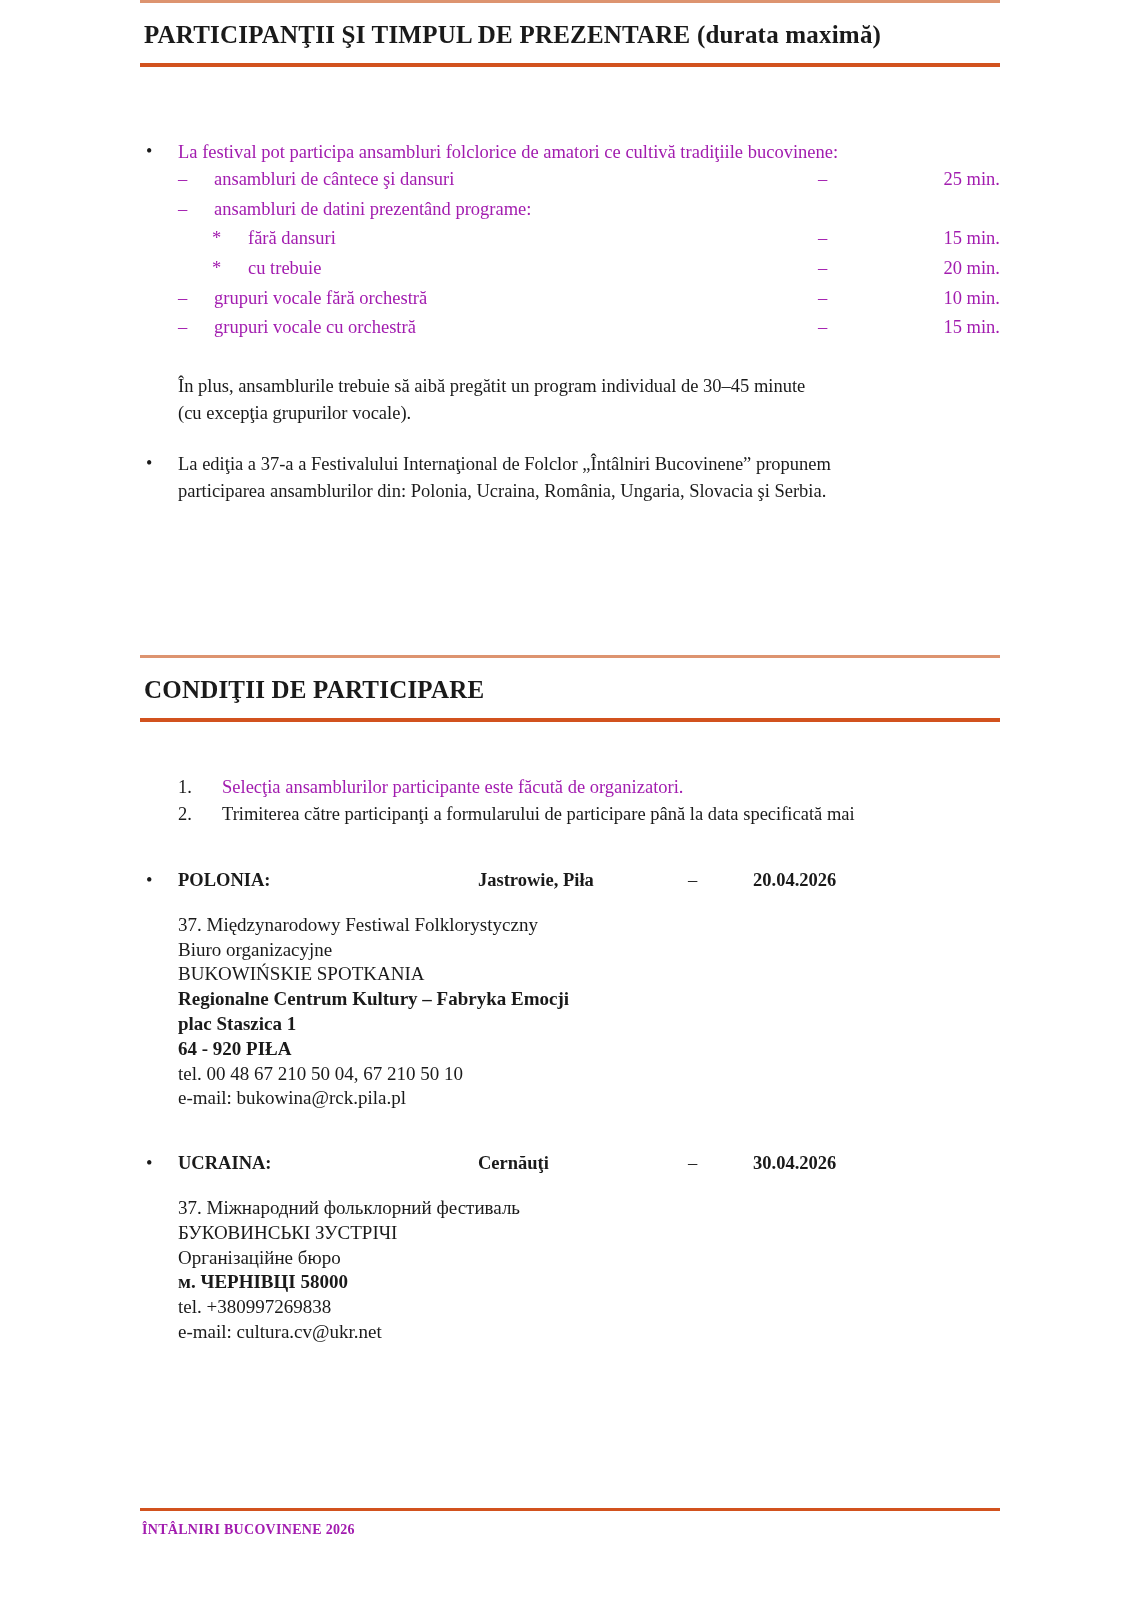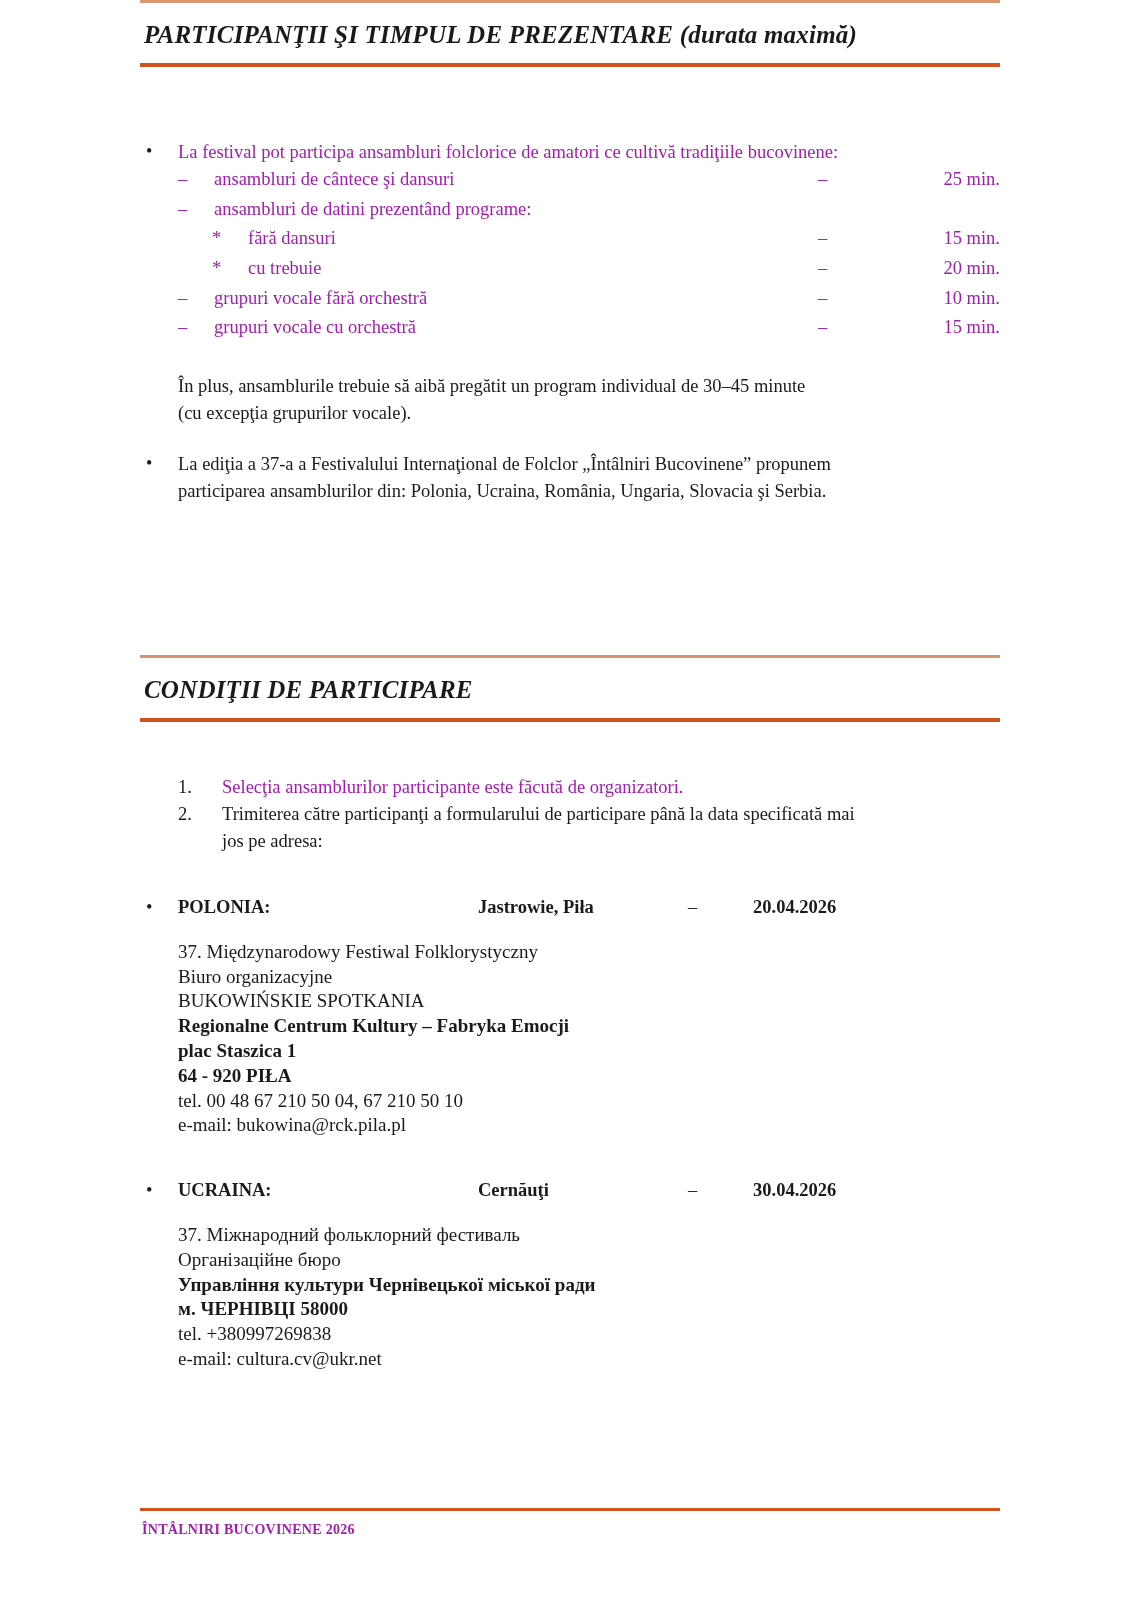--- a/index.html
+++ b/index.html
@@ -38,21 +38,20 @@
     width: 100%;
   }
   .section-title {
     font-family: "Liberation Serif", "DejaVu Serif", serif;
     font-weight: bold;
     font-size: 25px;
     letter-spacing: 0.2px;
     color: #1a1a1a;
     padding: 18px 0 14px 4px;
     white-space: nowrap;
-    font-style: italic;
   }
 
   
   .body-text {
     font-size: 18.5px;
     line-height: 1.42;
     color: #a21caf;
   }
 
   
@@ -295,21 +294,20 @@
 
   <div class="l1-indent">
     <div class="num-row">
       <div class="num-mark">1.</div>
       <div class="num-body body-text">Selecţia ansamblurilor participante este făcută de organizatori.</div>
     </div>
     <div class="num-row">
       <div class="num-mark">2.</div>
       <div class="num-body">
         <div class="para">Trimiterea către participanţi a formularului de participare până la data specificată mai</div>
-        <div class="para">jos pe adresa:</div>
       </div>
     </div>
   </div>
 
   <div class="sp-6"></div>
 
   <div>
     <div class="country-row">
       <div class="cbul">•</div>
       <div class="cname">POLONIA:</div>
@@ -336,22 +334,22 @@
     <div class="country-row">
       <div class="cbul">•</div>
       <div class="cname">UCRAINA:</div>
       <div class="ccity">Cernăuţi</div>
       <div class="cdash">–</div>
       <div class="cdate">30.04.2026</div>
     </div>
     <div class="sp-7"></div>
     <div class="addr">
       <div>37. Міжнародний фольклорний фестиваль</div>
+      <div>БУКОВИНСЬКІ ЗУСТРІЧІ</div>
       <div>Організаційне бюро</div>
-      <div class="b">Управління культури Чернівецької міської ради</div>
       <div class="b">м. ЧЕРНІВЦІ 58000</div>
       <div>tel. +380997269838</div>
       <div>e-mail: cultura.cv@ukr.net</div>
     </div>
   </div>
 
   <div class="footer">
     <div class="rule"></div>
     <div class="ftext">ÎNTÂLNIRI BUCOVINENE 2026</div>
   </div>

